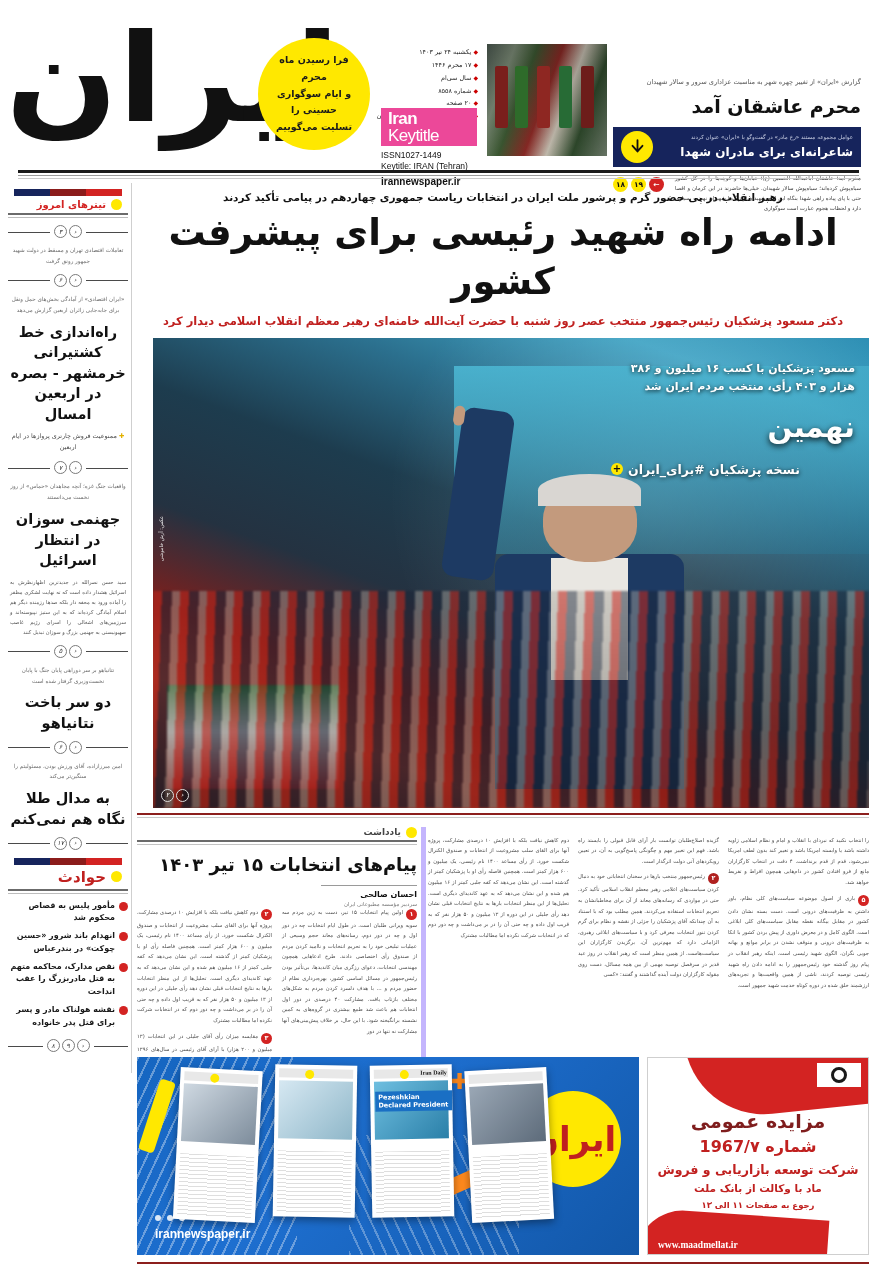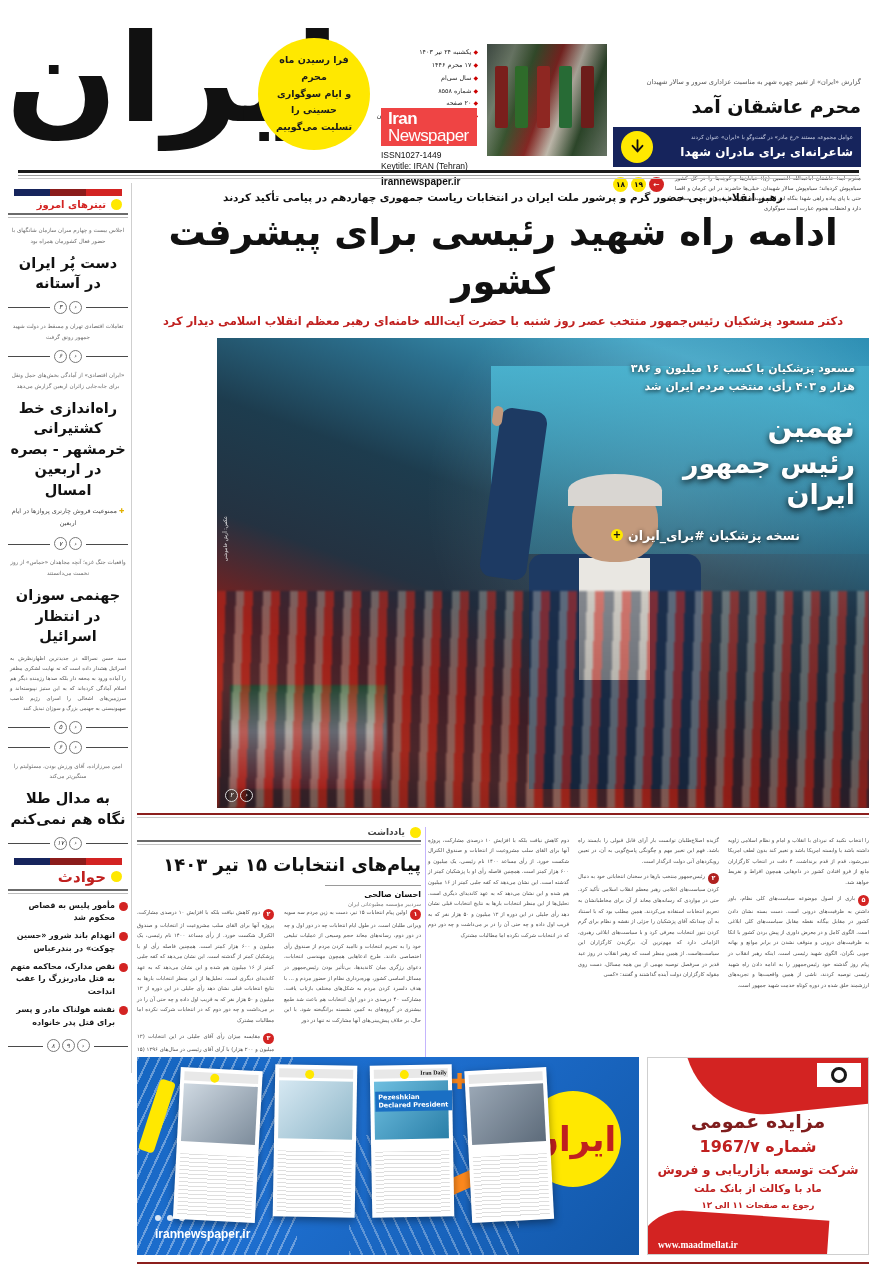--- a/index.html
+++ b/index.html
@@ -31,21 +31,21 @@
     font-weight:600; padding: 0 8px;
   }
   .meta-col { position:absolute; left: 392px; top: 46px; width: 86px; }
   .meta-col .ln {
     font-size: 6.4px; color:#222; text-align:right; line-height:1.85;
     white-space: nowrap; direction: rtl;
   }
   .meta-col .ln .dot { color:#c00; font-size:6px; margin-left:2px; }
   .iran-np-box {
     position:absolute; left:381px; top:108px; width:96px; height:38px;
-    background:#ef4444; color:#fff; padding:2px 7px;
+    background:#ec4899; color:#fff; padding:2px 7px;
     font-family: "Liberation Sans", sans-serif;
   }
   .iran-np-box .l1 { font-size:17px; font-weight:800; line-height:1; letter-spacing:-0.5px; direction:ltr; text-align:left;}
   .iran-np-box .l2 { font-size:17px; font-weight:400; line-height:1.05; letter-spacing:-0.6px; direction:ltr; text-align:left;}
   .issn { position:absolute; left:381px; top:150px; width:110px; direction:ltr; text-align:left; }
   .issn .a { font-size:8.5px; color:#111; line-height:1.35; font-family:"Liberation Sans",sans-serif;}
   .issn .b { font-size:10px; color:#111; font-weight:800; margin-top:3px; font-family:"Liberation Sans",sans-serif;}
 
   .mast-photo {
     position:absolute; left:487px; top:44px; width:120px; height:112px;
@@ -122,21 +122,21 @@
   .sb-incident .txt { font-size:8px; font-weight:700; color:#1a1a1a; line-height:1.55; text-align:right;}
 
   .vline { position:absolute; left:131px; top:0; width:1px; height:890px; background:#cfcfcf;}
 
   
   .main { position:absolute; left:137px; top:0; width:732px; }
   .lede-kicker { font-size:10.5px; color:#111; text-align:center; font-weight:600; margin-top:8px;}
   .lede-head { font-size:37px; font-weight:800; color:#111; text-align:center; line-height:1.32; margin-top:6px; letter-spacing:-1px;}
   .lede-sub { font-size:11.5px; font-weight:700; color:#c0201f; text-align:center; margin-top:7px;}
 
-  .photo-wrap { position:relative; margin-top:10px; width:652px; height:470px; overflow:hidden; }
+  .photo-wrap { position:relative; margin-top:10px; width:716px; height:470px; overflow:hidden; }
   .photo-bg {
     position:absolute; inset:0;
     background:
       radial-gradient(circle at 70% 34%, rgba(255,255,255,.18), rgba(0,0,0,0) 45%),
       linear-gradient(200deg,#2e8fb4 0%, #3fa3c4 12%, #2b6f8d 26%, #1d3c4e 42%, #243241 58%, #7e1f1c 72%, #b03b2c 82%, #5c2620 100%);
   }
   .crowd {
     position:absolute; left:0; bottom:0; width:100%; height:46%;
     background:
       repeating-linear-gradient(92deg, rgba(200,40,30,.55) 0 9px, rgba(30,40,60,.45) 9px 19px, rgba(190,185,175,.4) 19px 27px),
@@ -171,21 +171,21 @@
   .photo-pages { position:absolute; left:8px; bottom:6px; display:flex; gap:2px;}
   .photo-pages .bg { width:13px; height:13px; border-radius:50%; border:1px solid #ddd; color:#fff;
                      font-size:6.5px; display:flex; align-items:center; justify-content:center; background:rgba(0,0,0,.28);}
 
   .main-rule { margin-top:5px; height:2px; background:#8c1f1d; }
   .main-rule2 { height:1px; background:#c9c9c9; margin-top:2px;}
 
   
   .lower { position:relative; margin-top:9px; display:flex; gap:0; }
   .lower-left { width:443px; padding-left:2px; }
-  .lower-right { width:289px; padding-right:4px; border-right:1px solid #c4b5fd; }
+  .lower-right { width:289px; padding-right:4px; border-right:5px solid #c4b5fd; }
 
   .note-head { display:flex; align-items:center; gap:5px; justify-content:flex-start; padding-right:0;}
   .note-head .dot-y { width:11px; height:11px; border-radius:50%; background:#ffe800;}
   .note-head .t { font-size:9px; font-weight:800; color:#444;}
   .note-rules { margin-top:2px;}
   .note-rules .a { height:2px; background:#6b6b6b;}
   .note-rules .b { height:1px; background:#c3c3c3; margin-top:2px;}
   .note-title { font-size:18px; font-weight:800; color:#111; text-align:right; margin-top:9px; letter-spacing:-.4px;}
   .author-box { margin-top:10px; text-align:right; }
   .author-box .hr { height:1px; background:#9a9a9a; width:96px; margin-right:0; margin-bottom:4px;}
@@ -277,21 +277,21 @@
       <div class="ln"><span class="dot">◆</span><span>یکشنبه ۲۴ تیر ۱۴۰۳</span></div>
       <div class="ln"><span class="dot">◆</span><span>۱۷ محرم ۱۴۴۶</span></div>
       <div class="ln"><span class="dot">◆</span><span>سال سی‌ام</span></div>
       <div class="ln"><span class="dot">◆</span><span>شماره ۸۵۵۸</span></div>
       <div class="ln"><span class="dot">◆</span><span>۲۰ صفحه</span></div>
       <div class="ln"><span class="dot">◆</span><span>قیمت در سراسر کشور ۵۰۰۰ تومان</span></div>
     </div>
 
     <div class="iran-np-box">
       <div class="l1">Iran</div>
-      <div class="l2">Newspaper</div>
+      <div class="l2">Keytitle</div>
     </div>
 
     <div class="issn">
       <div class="a">ISSN1027-1449</div>
       <div class="a">Keytitle: IRAN (Tehran)</div>
       <div class="b">irannewspaper.ir</div>
     </div>
 
     <div class="mast-photo">
       <i class="flag f1"></i>
@@ -345,24 +345,20 @@
             <i class="c3"></i>
           </div>
         <div class="titlebar">
           <span class="dot-y"></span>
           <span class="t">تیترهای امروز</span>
         </div>
         <div class="dbl"></div>
           <div class="dbl2"></div>
       </div>
 
-      <div class="sb-item">
-        <div class="sb-kicker">اجلاس بیست و چهارم سران سازمان شانگهای با حضور فعال کشورمان همراه بود</div>
-        <div class="sb-title">دست پُر ایران در آستانه</div>
-      </div>
       <div class="sb-sep">
         <span class="ln"></span>
         <span class="badges">
             <i class="bg">‹</i>
             <i class="bg">۳</i>
           </span>
       </div>
 
       <div class="sb-item">
         <div class="sb-kicker">تعاملات اقتصادی تهران و مسقط در دولت شهید جمهور رونق گرفت</div>
@@ -397,20 +393,24 @@
         <div class="sb-body">سید حسن نصرالله در جدیدترین اظهارنظرش به اسرائیل هشدار داده است که ته نهایت لشکری مظفر را آماده ورود به محفه دار بلکه صدها رزمنده دیگر هم اسلام آمادگی کرده‌اند که به این ستیز نپیوسته‌اند و سرزمین‌های اشغالی را اسرای رژیم غاصب صهیونیستی به جهنمی بزرگ و سوزان تبدیل کنند</div>
       </div>
       <div class="sb-sep">
         <span class="ln"></span>
         <span class="badges">
             <i class="bg">‹</i>
             <i class="bg">۵</i>
           </span>
       </div>
 
+      <div class="sb-item">
+        <div class="sb-kicker">نتانیاهو بر سر دوراهی پایان جنگ با پایان نخست‌وزیری گرفتار شده است</div>
+        <div class="sb-title">دو سر باخت نتانیاهو</div>
+      </div>
       <div class="sb-sep">
         <span class="ln"></span>
         <span class="badges">
             <i class="bg">‹</i>
             <i class="bg">۶</i>
           </span>
       </div>
 
       <div class="sb-item">
         <div class="sb-kicker">امین میرزازاده، آقای ورزش بودن، مسئولیتم را سنگین‌تر می‌کند</div>
@@ -486,21 +486,20 @@
           <div class="fig-body"></div>
           <div class="fig-shirt"></div>
           <div class="fig-head"></div>
           <div class="fig-hair"></div>
         </div>
         <div class="crowd"></div>
 
         <div class="photo-overlay">
           <div class="po-kicker">مسعود پزشکیان با کسب ۱۶ میلیون و ۳۸۶ هزار و ۴۰۳ رأی، منتخب مردم ایران شد</div>
           <div class="po-big1">نهمین</div>
-          <div class="po-big2">رئیس جمهور ایران</div>
           <div class="po-tag">
             <span class="t">نسخه پزشکیان #برای_ایران</span>
             <span class="p">+</span>
           </div>
         </div>
 
         <div class="photo-credit">عکس: آرش خاموشی</div>
         <div class="photo-pages">
           <i class="bg">‹</i>
           <i class="bg">۲</i>

